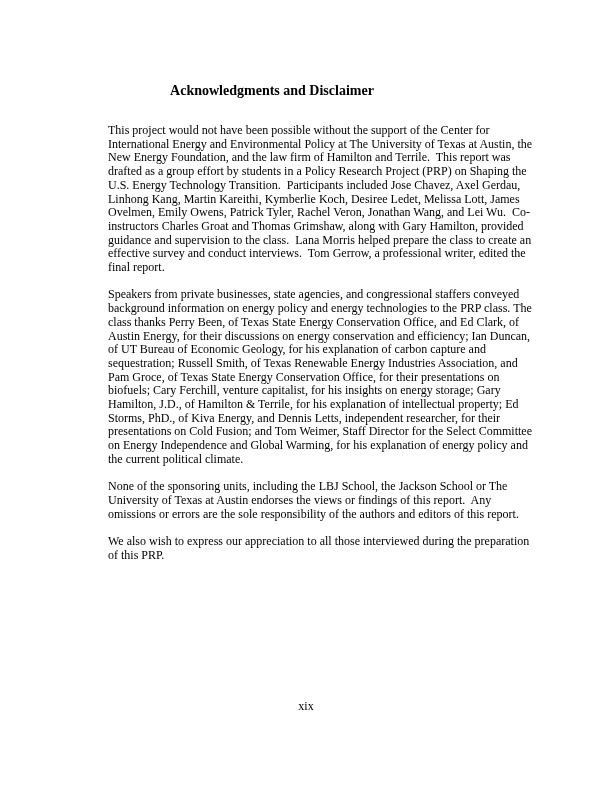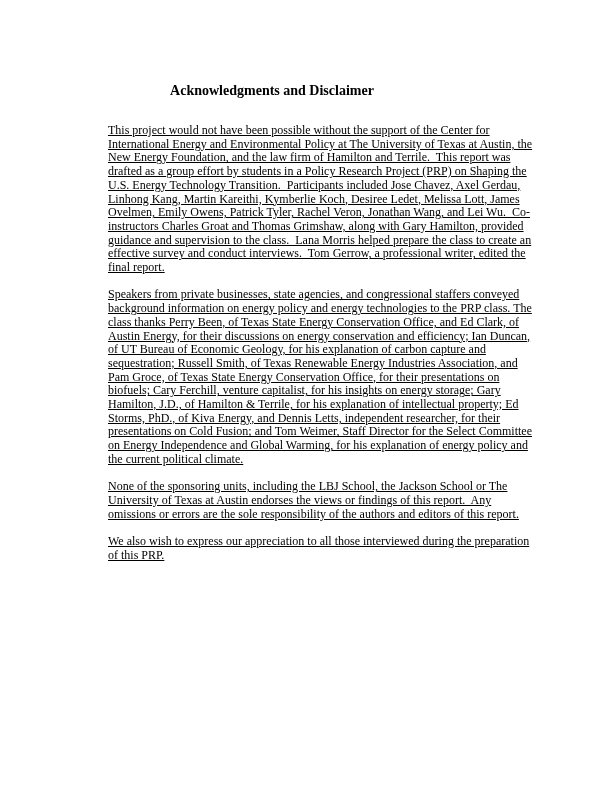--- a/index.html
+++ b/index.html
@@ -26,21 +26,20 @@
     font-weight: bold;
     line-height: 16px;
   }
   .body-text {
     position: absolute;
     left: 108px;
     top: 124px;
     width: 490px;
     font-size: 12px;
     line-height: 13.7px;
-    text-decoration: underline;
   }
   .para {
     margin: 0 0 13.7px 0;
     white-space: pre;  
   }
   .page-number {
     position: absolute;
     top: 699px;
     left: 0;
     width: 612px;
@@ -81,14 +80,15 @@
 presentations on Cold Fusion; and Tom Weimer, Staff Director for the Select Committee
 on Energy Independence and Global Warming, for his explanation of energy policy and
 the current political climate.</p>
     <p class="para">None of the sponsoring units, including the LBJ School, the Jackson School or The
 University of Texas at Austin endorses the views or findings of this report.  Any
 omissions or errors are the sole responsibility of the authors and editors of this report.</p>
     <p class="para">We also wish to express our appreciation to all those interviewed during the preparation
 of this PRP.</p>
   </div>
 
+  <div class="page-number">xix</div>
 
 </div>
 
 </body></html>

